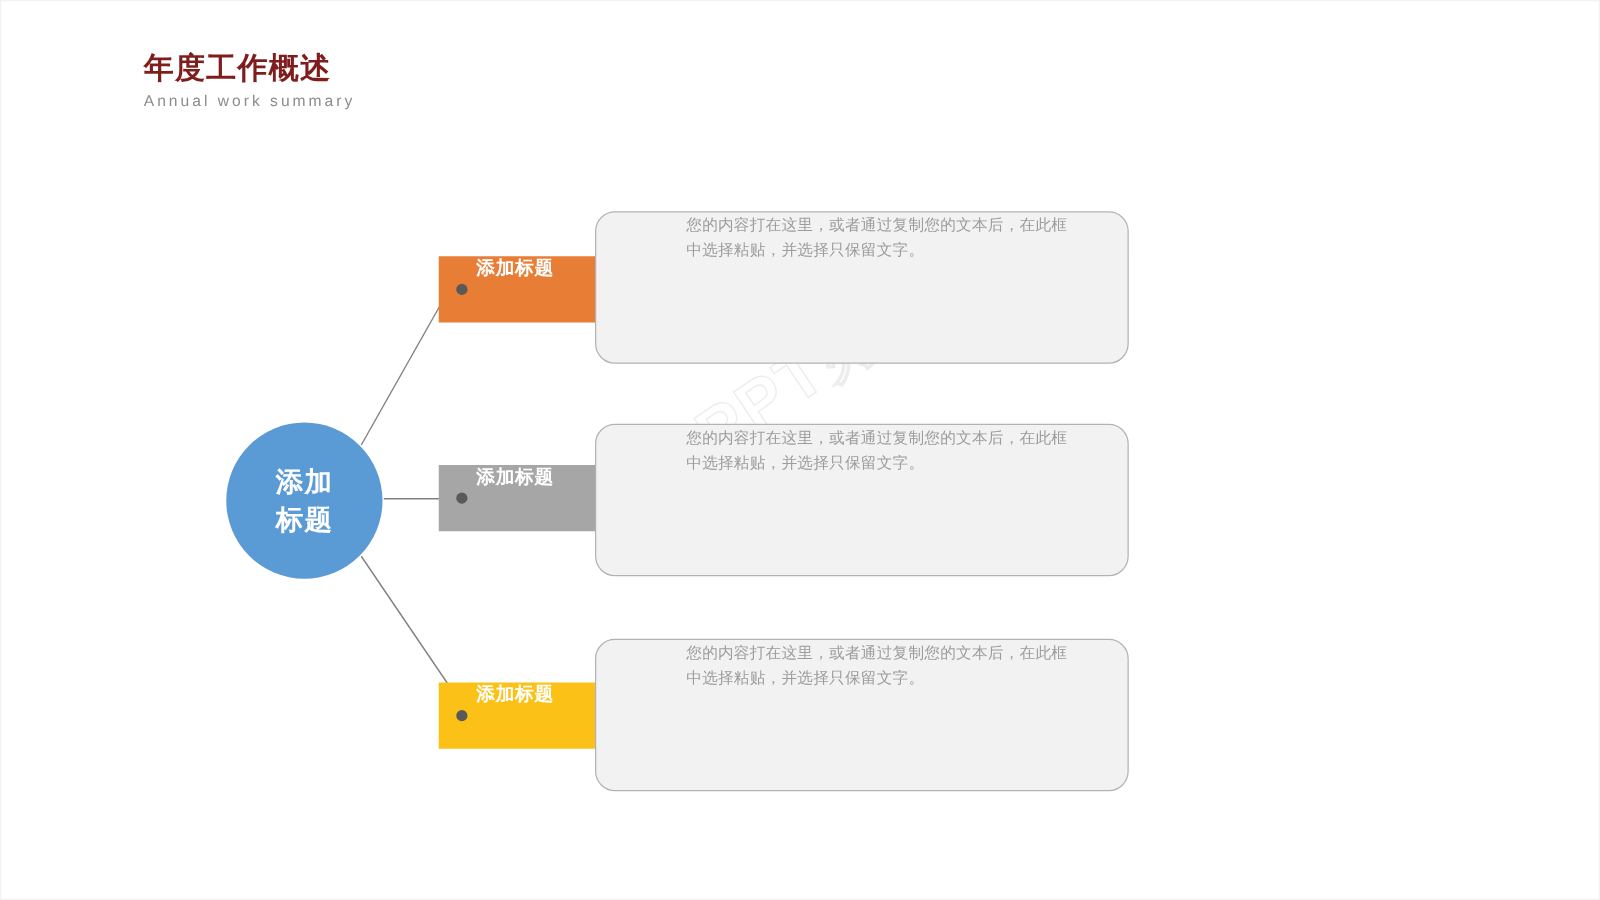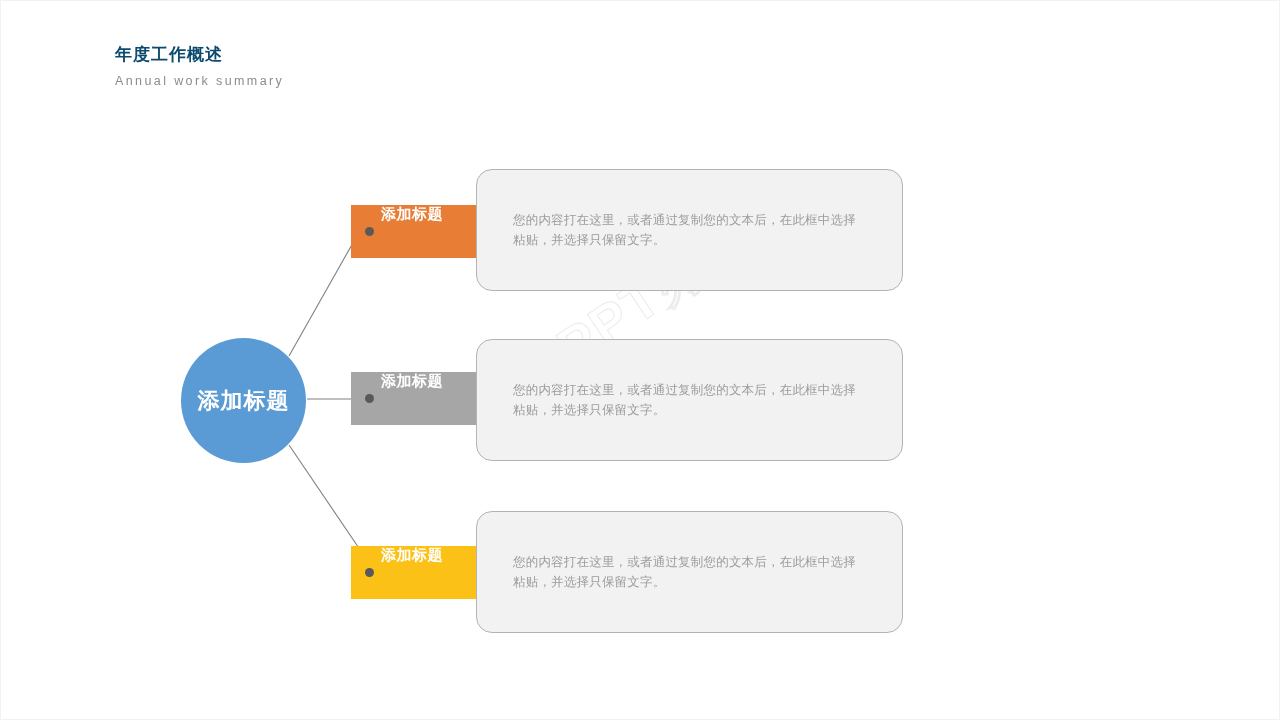--- a/index.html
+++ b/index.html
@@ -27,23 +27,23 @@
   }
 
   
   #header {
     position: absolute;
     left: 114px;
     top: 40px;
     width: 520px;
   }
   #title {
-    font-size: 17px;
-    font-weight: bold;
-    color: #0c4a6e;
+    font-size: 24px;
+    font-weight: bold;
+    color: #7f1d1d;
     letter-spacing: 1px;
     line-height: 28px;
     white-space: nowrap;
   }
   #subtitle {
     margin-top: 4px;
     font-size: 12.5px;
     color: #8c8c8c;
     letter-spacing: 2.4px;
     line-height: 16px;
@@ -82,21 +82,21 @@
   
   #center-circle {
     position: absolute;
     left: 180px;
     top: 337px;
     width: 125px;
     height: 125px;
     border-radius: 50%;
     background: #5b9bd5;
     display: flex;
-    flex-direction: row;
+    flex-direction: column;
     align-items: center;
     justify-content: center;
     color: #ffffff;
     font-size: 22px;
     font-weight: bold;
     line-height: 30px;
     letter-spacing: 1px;
     text-align: center;
   }
 
@@ -127,21 +127,22 @@
     background: #595959;
   }
 
   .content-box {
     position: absolute;
     background: #f2f2f2;
     border: 1px solid #b3b3b3;
     border-radius: 16px;
     box-sizing: border-box;
     display: flex;
-    align-items: center;
+    align-items: flex-start;
+    padding-left: 36px;
   }
   .content-text {
     padding: 0 38px 0 36px;
     font-size: 12.5px;
     color: #9c9c9c;
     line-height: 20px;
     letter-spacing: 0.2px;
   }
 
   

